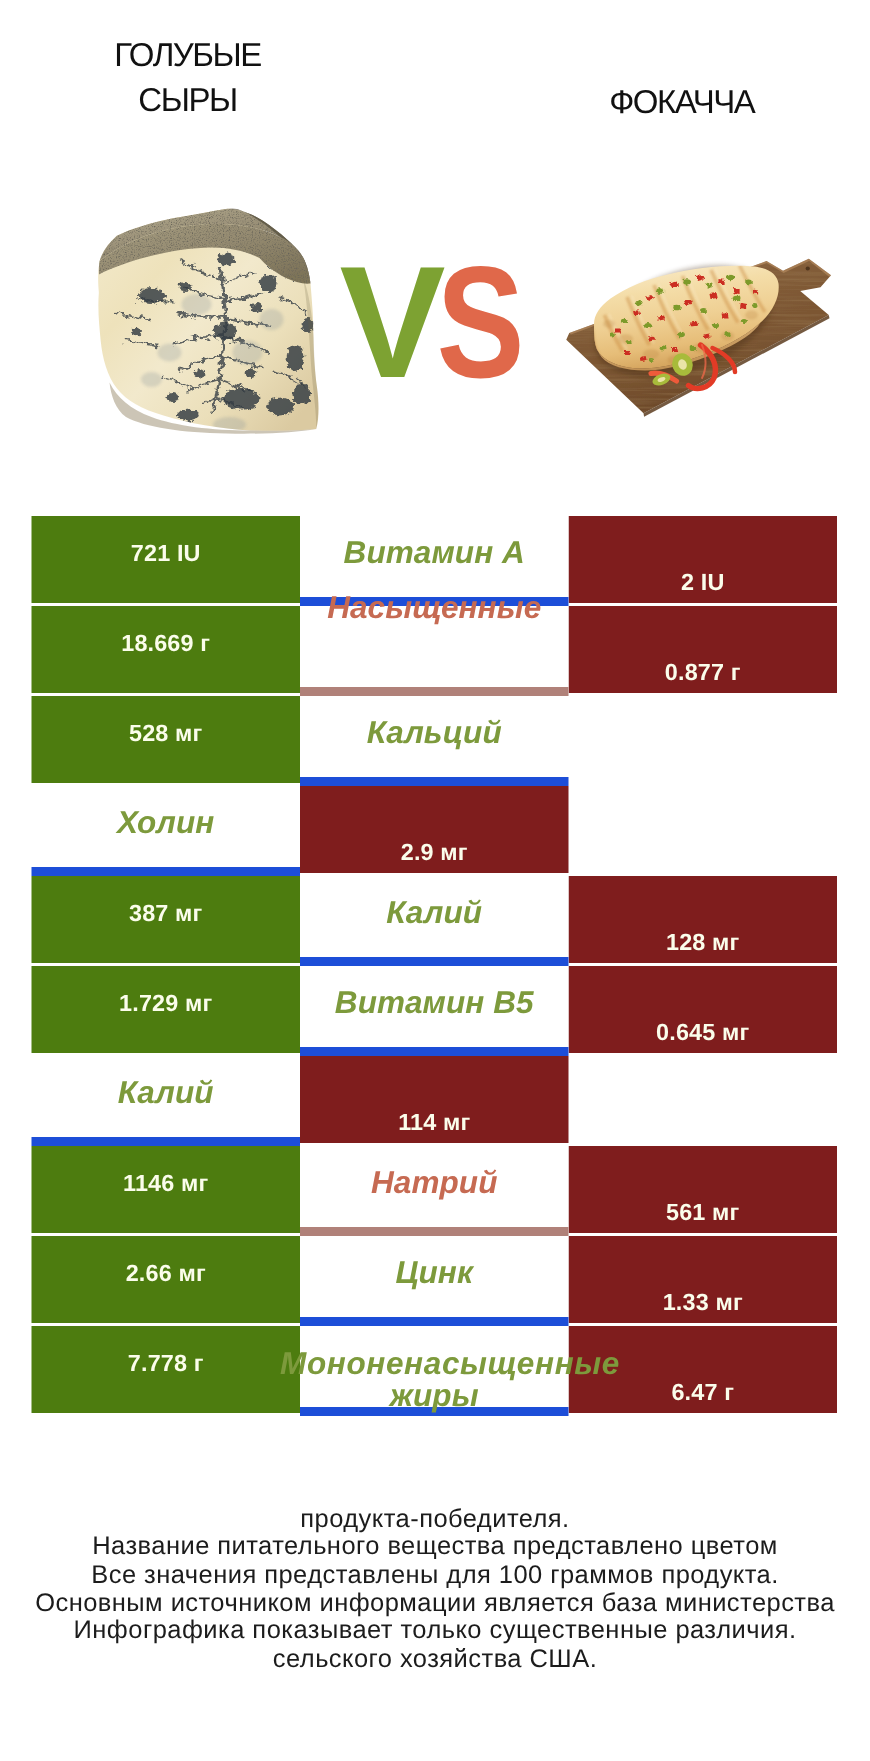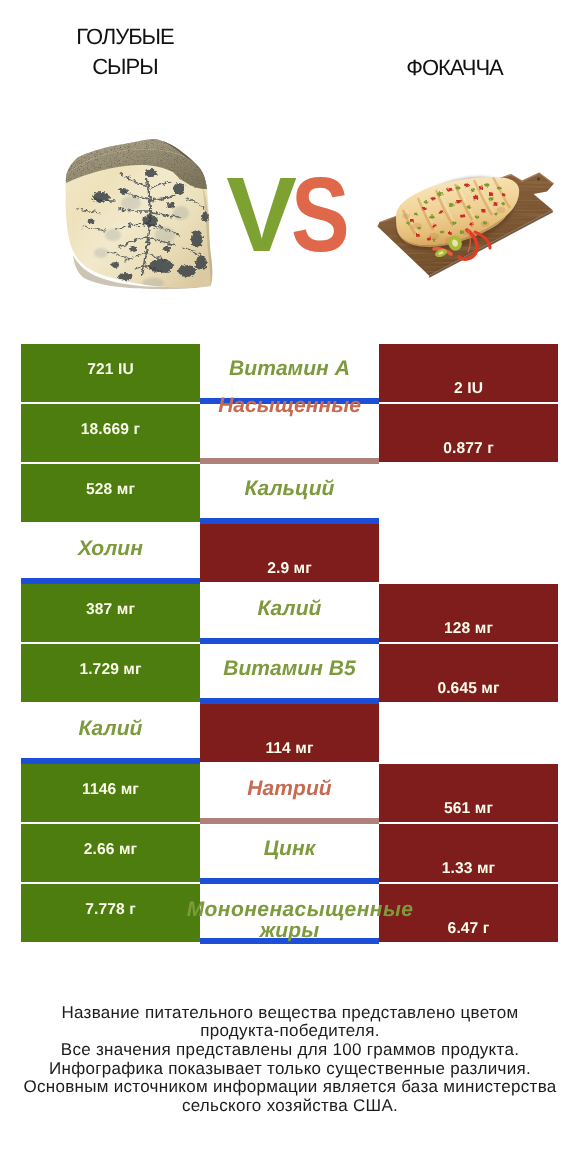--- a/index.html
+++ b/index.html
@@ -479,21 +479,21 @@
           <span>Мононенасыщенные</span>
           <span>жиры</span>
         </div>
         <div class="t-cell t-right">
           <span class="t-value">6.47 г</span>
         </div>
       </div>
     </div>
 
   <div id="footer-notes">
+      <div>продукта-победителя.</div>
       <div>Название питательного вещества представлено цветом</div>
-      <div>продукта-победителя.</div>
       <div>Все значения представлены для 100 граммов продукта.</div>
+      <div>Основным источником информации является база министерства</div>
       <div>Инфографика показывает только существенные различия.</div>
-      <div>Основным источником информации является база министерства</div>
       <div>сельского хозяйства США.</div>
     </div>
 
 </div>
 
 </body></html>

